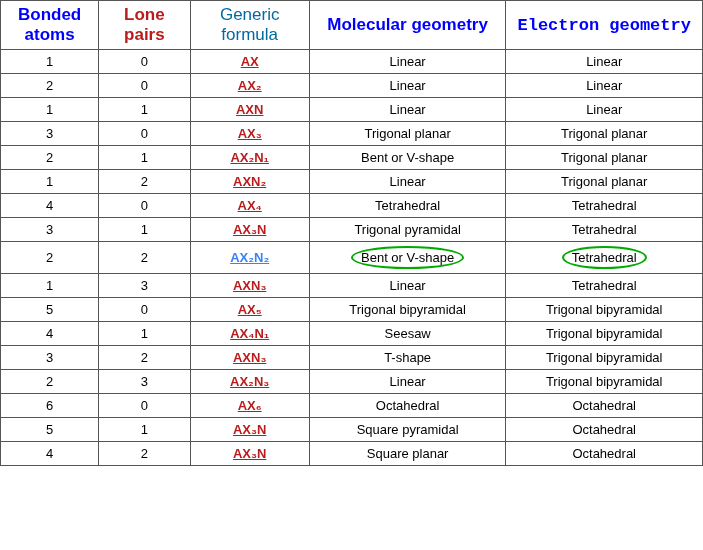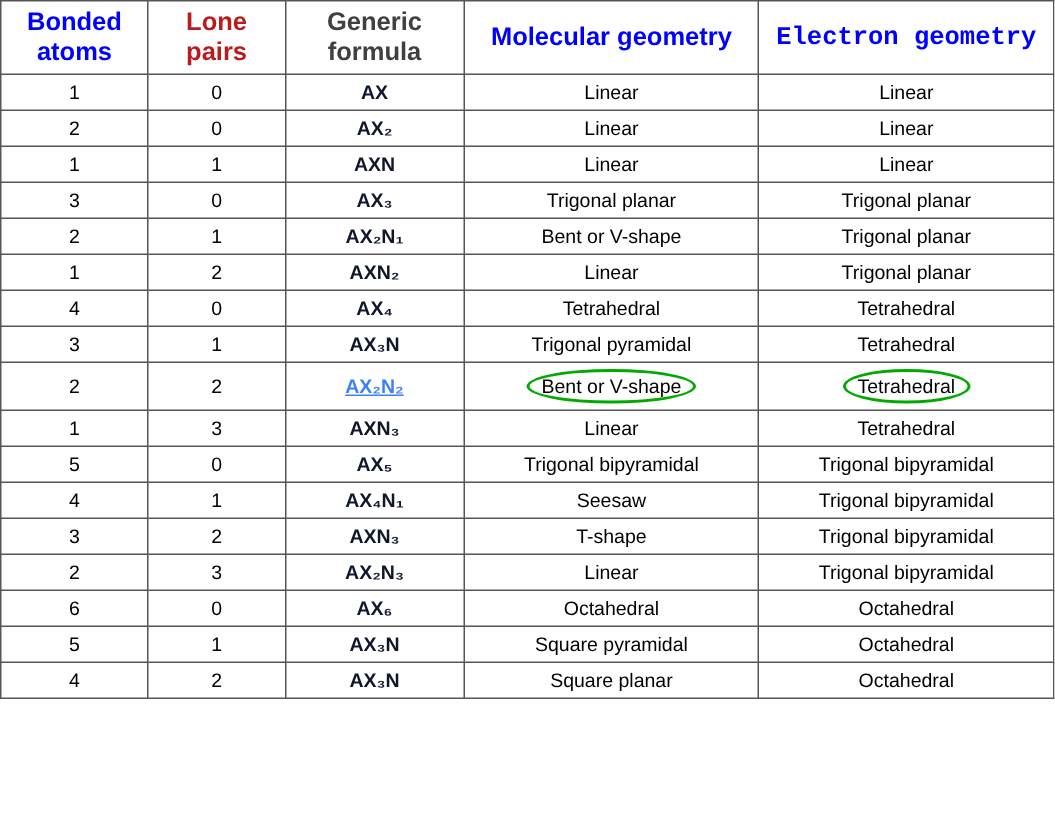--- a/index.html
+++ b/index.html
@@ -29,25 +29,25 @@
       font-weight: bold;
       font-size: 17px;
       background: #fff;
     }
     td {
       font-size: 13px;
       background: #fff;
     }
     .col-bonded { color: #0000ff; font-weight: bold; }
     .col-lone { color: #b91c1c; font-weight: bold; }
-    .col-generic { color: #404040; font-weight: bold; }
+    .col-generic { color: #0369a1; font-weight: normal; }
     .col-molecular { color: #0000ff; font-weight: bold; margin-top: 44px; }
     .col-electron { color: #0000ff; font-weight: bold; font-family: Liberation Mono, monospace; }
 
-    .formula { color: #0f172a; font-weight: bold; }
+    .formula { color: #b91c1c; font-weight: bold; text-decoration: underline; }
     .circled-molecular {
       display: inline-block;
       border: 2px solid #00aa00;
       border-radius: 50%;
       padding: 2px 8px;
       color: #000;
     }
     .circled-electron {
       display: inline-block;
       border: 2px solid #00aa00;

